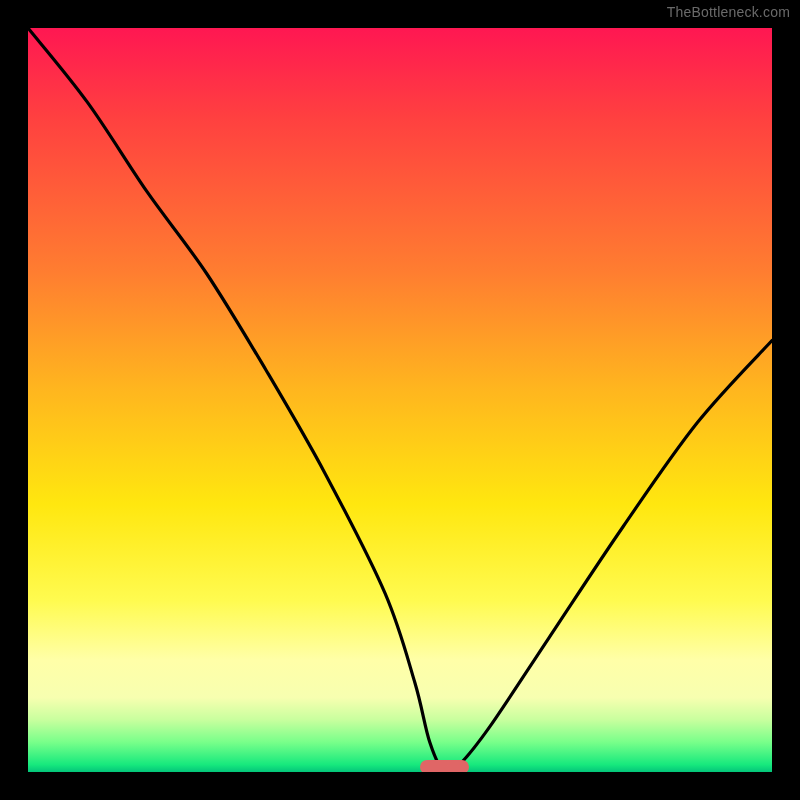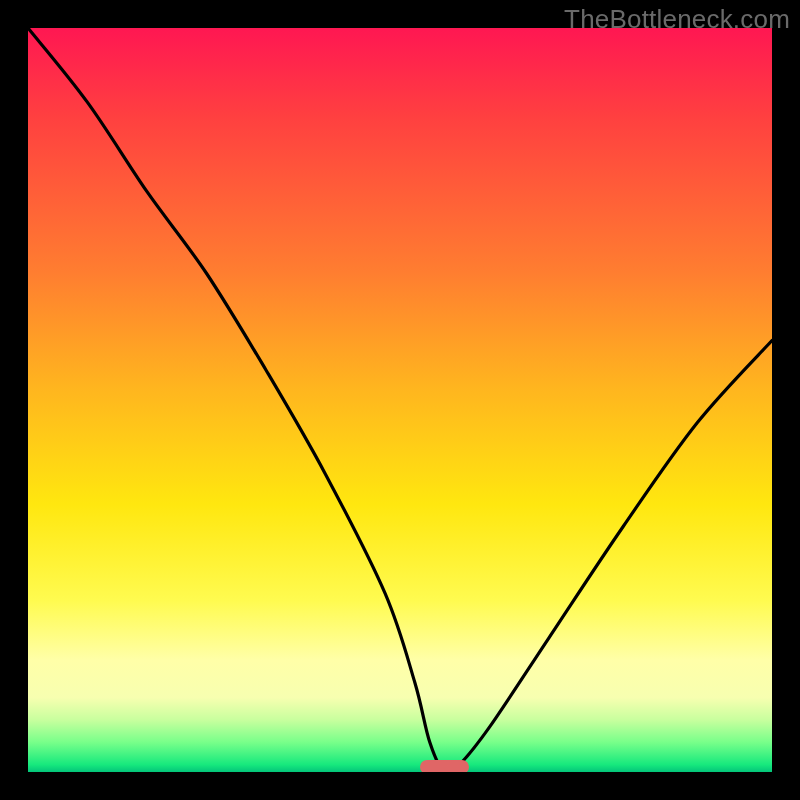--- a/index.html
+++ b/index.html
@@ -17,21 +17,21 @@
     left: 0;
     width: 800px;
     height: 800px;
     background: #000;
   }
   .watermark {
     position: absolute;
     top: 4px;
     right: 10px;
     color: #6a6a6a;
-    font-size: 26px;
+    font-size: 14px;
     font-weight: 400;
     letter-spacing: 0.2px;
     z-index: 10;
   }
   .plot-area {
     position: absolute;
     left: 28px;
     top: 28px;
     width: 744px;
     height: 744px;

